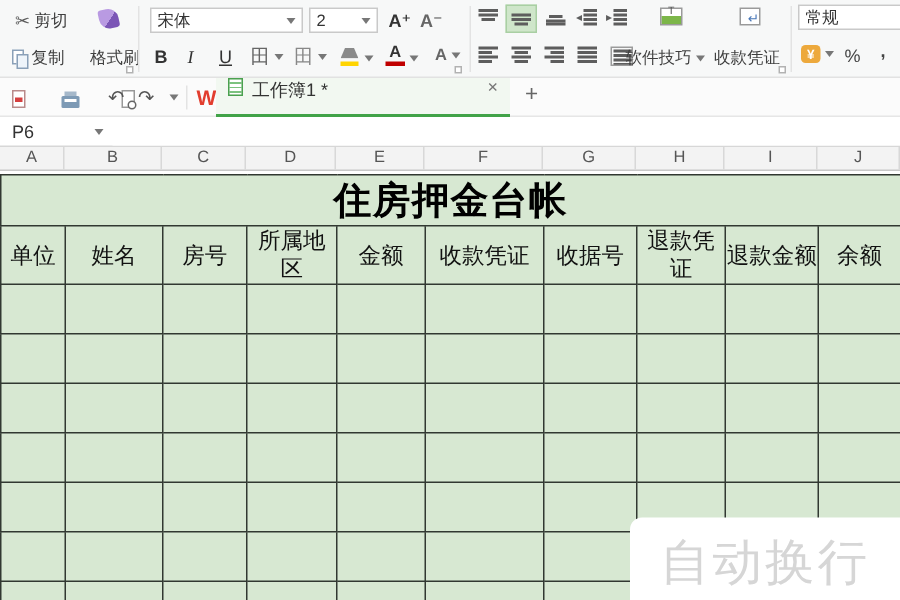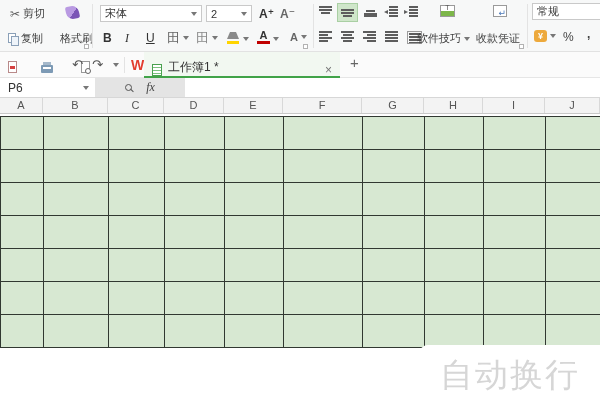--- a/index.html
+++ b/index.html
@@ -58,30 +58,30 @@
 .tabbar{position:absolute;left:0;top:52px;width:600px;height:26px;background:#fbfbfb;border-bottom:1px solid #e6e6e6}
 .pageic{display:inline-block;width:9px;height:12px;border:1px solid #b98a8a;background:#fff;position:relative}
 .pageic.pdf::after{content:"";position:absolute;left:1px;top:4px;width:5px;height:3px;background:#d64040}
 .printic{display:inline-block;width:12px;height:8px;background:#7d9ab5;border-radius:1px;position:relative;margin-top:3px}
 .printic::before{content:"";position:absolute;top:-3px;left:2px;width:8px;height:3px;background:#a5b8ca}
 .printic::after{content:"";position:absolute;left:2px;top:2px;width:8px;height:2px;background:#fff}
 .previc{display:inline-block;width:9px;height:12px;border:1px solid #999;background:#fff;position:relative}
 .previc::after{content:"";position:absolute;right:-2px;bottom:-2px;width:4px;height:4px;border:1px solid #666;border-radius:50%;background:#fff}
 .undo{font-size:13px;color:#555;line-height:1}
 .wlogo{font-weight:800;font-size:14px;color:#e23d2e;line-height:1}
-.tab{position:absolute;left:144px;top:0;width:196px;height:26px;display:flex;align-items:flex-end;gap:6px;
+.tab{position:absolute;left:144px;top:0;width:196px;height:26px;display:flex;align-items:flex-start;gap:6px;
   padding:0 8px;background:#f2f8f1;border-bottom:2px solid #41a348}
 .sheetic{display:inline-block;width:10px;height:12px;border:1px solid #4aa14f;background:
   repeating-linear-gradient(#fff 0 2px,#7cc27f 2px 3px);position:relative}
 .tabtxt{flex:1;font-size:12px;color:#333;white-space:nowrap;overflow:hidden}
 .xbtn{font-size:12px;color:#777;line-height:1}
 .plus{position:absolute;left:350px;top:3px;font-size:15px;color:#666;line-height:1}
 
 .fbar{position:absolute;left:0;top:78px;width:600px;height:20px;background:#fff;border-bottom:1px solid #d7d7d7;display:flex}
-.namebox{width:95px;height:100%;position:relative;display:flex;align-items:center;padding-left:8px;font-size:12px;color:#333}
+.namebox{width:75px;height:100%;position:relative;display:flex;align-items:center;padding-left:8px;font-size:12px;color:#333}
 .namebox .car{position:absolute;right:6px;top:8px}
 .fxzone{width:90px;height:100%;background:#e4e4e4;display:flex;align-items:center;justify-content:center;gap:14px}
 .mag{display:inline-block;width:7px;height:7px;border:1px solid #555;border-radius:50%;position:relative}
 .mag::after{content:"";position:absolute;right:-3px;bottom:-1px;width:4px;height:1px;background:#555;transform:rotate(45deg)}
 .fx{font-family:"Liberation Serif",serif;font-style:italic;font-size:12px;color:#444}
 .finput{flex:1;background:#fff}
 
 .colheads{position:absolute;left:0;top:98px;width:600px;height:16px;background:#f3f3f3;border-bottom:1px solid #c8c8c8;display:flex}
 .colheads div{border-right:1px solid #d8d8d8;font-size:11px;color:#555;text-align:center;line-height:15px}
 
@@ -227,24 +227,20 @@
     <span class="tabtxt">工作簿1 *</span>
     <span class="xbtn">×</span>
   </div>
   <span class="plus">+</span>
 </div>
 
 <div class="fbar">
   <div class="namebox">
     <span>P6</span>
     <span class="car"></span>
-  </div>
-  <div class="fxzone">
-    <span class="mag"></span>
-    <span class="fx">fx</span>
   </div>
   <div class="finput"></div>
 </div>
 
 <div class="colheads">
   <div style="width:43px">A</div>
   <div style="width:65px">B</div>
   <div style="width:56px">C</div>
   <div style="width:60px">D</div>
   <div style="width:59px">E</div>
@@ -263,20 +259,35 @@
         <col style="width:56px">
         <col style="width:60px">
         <col style="width:59px">
       <col style="width:79px">
         <col style="width:62px">
         <col style="width:59px">
         <col style="width:62px">
         <col style="width:55px">
     </colgroup>
     <tbody>
+      <tr class="tr-title">
+        <td colspan="10">住房押金台帐</td>
+      </tr>
+      <tr class="tr-head">
+        <th>单位</th>
+        <th>姓名</th>
+        <th>房号</th>
+        <th>所属地区</th>
+        <th>金额</th>
+        <th>收款凭证</th>
+        <th>收据号</th>
+        <th>退款凭证</th>
+        <th>退款金额</th>
+        <th>余额</th>
+      </tr>
       <tr class="tr-body">
         <td></td>
           <td></td>
           <td></td>
           <td></td>
           <td></td>
           <td></td>
           <td></td>
           <td></td>
           <td></td>

